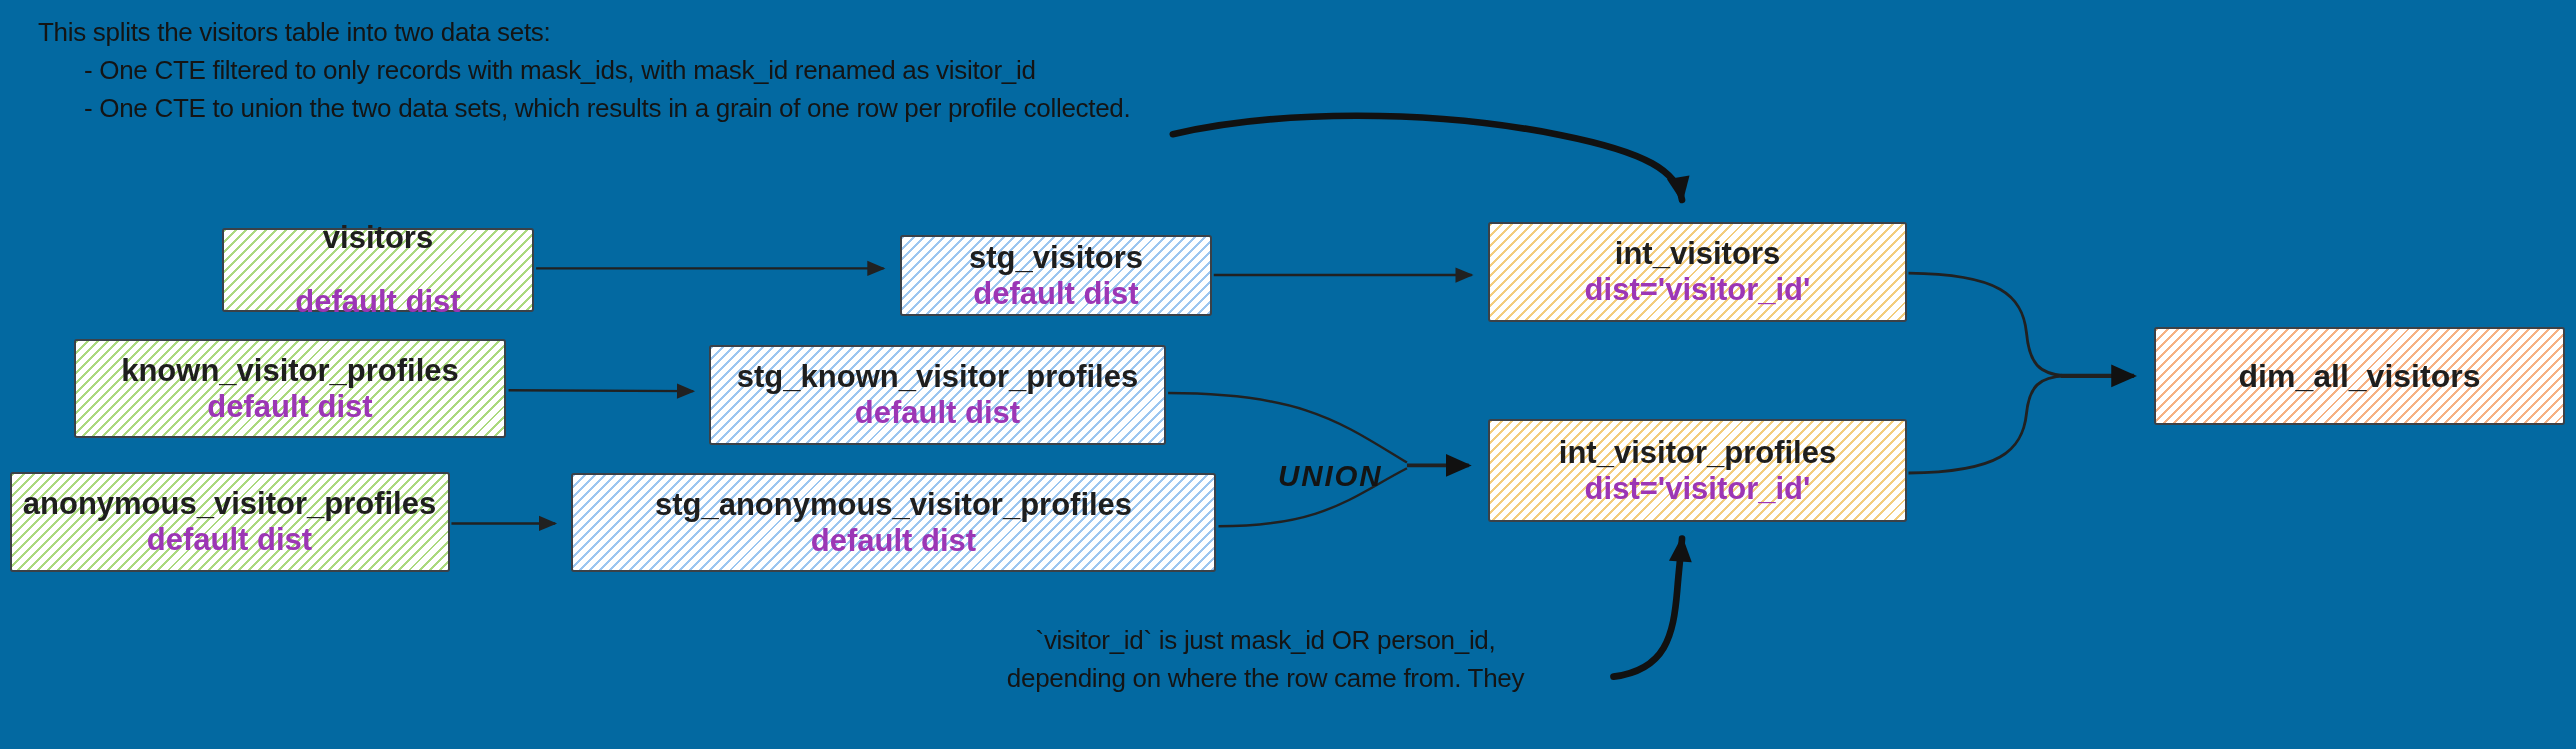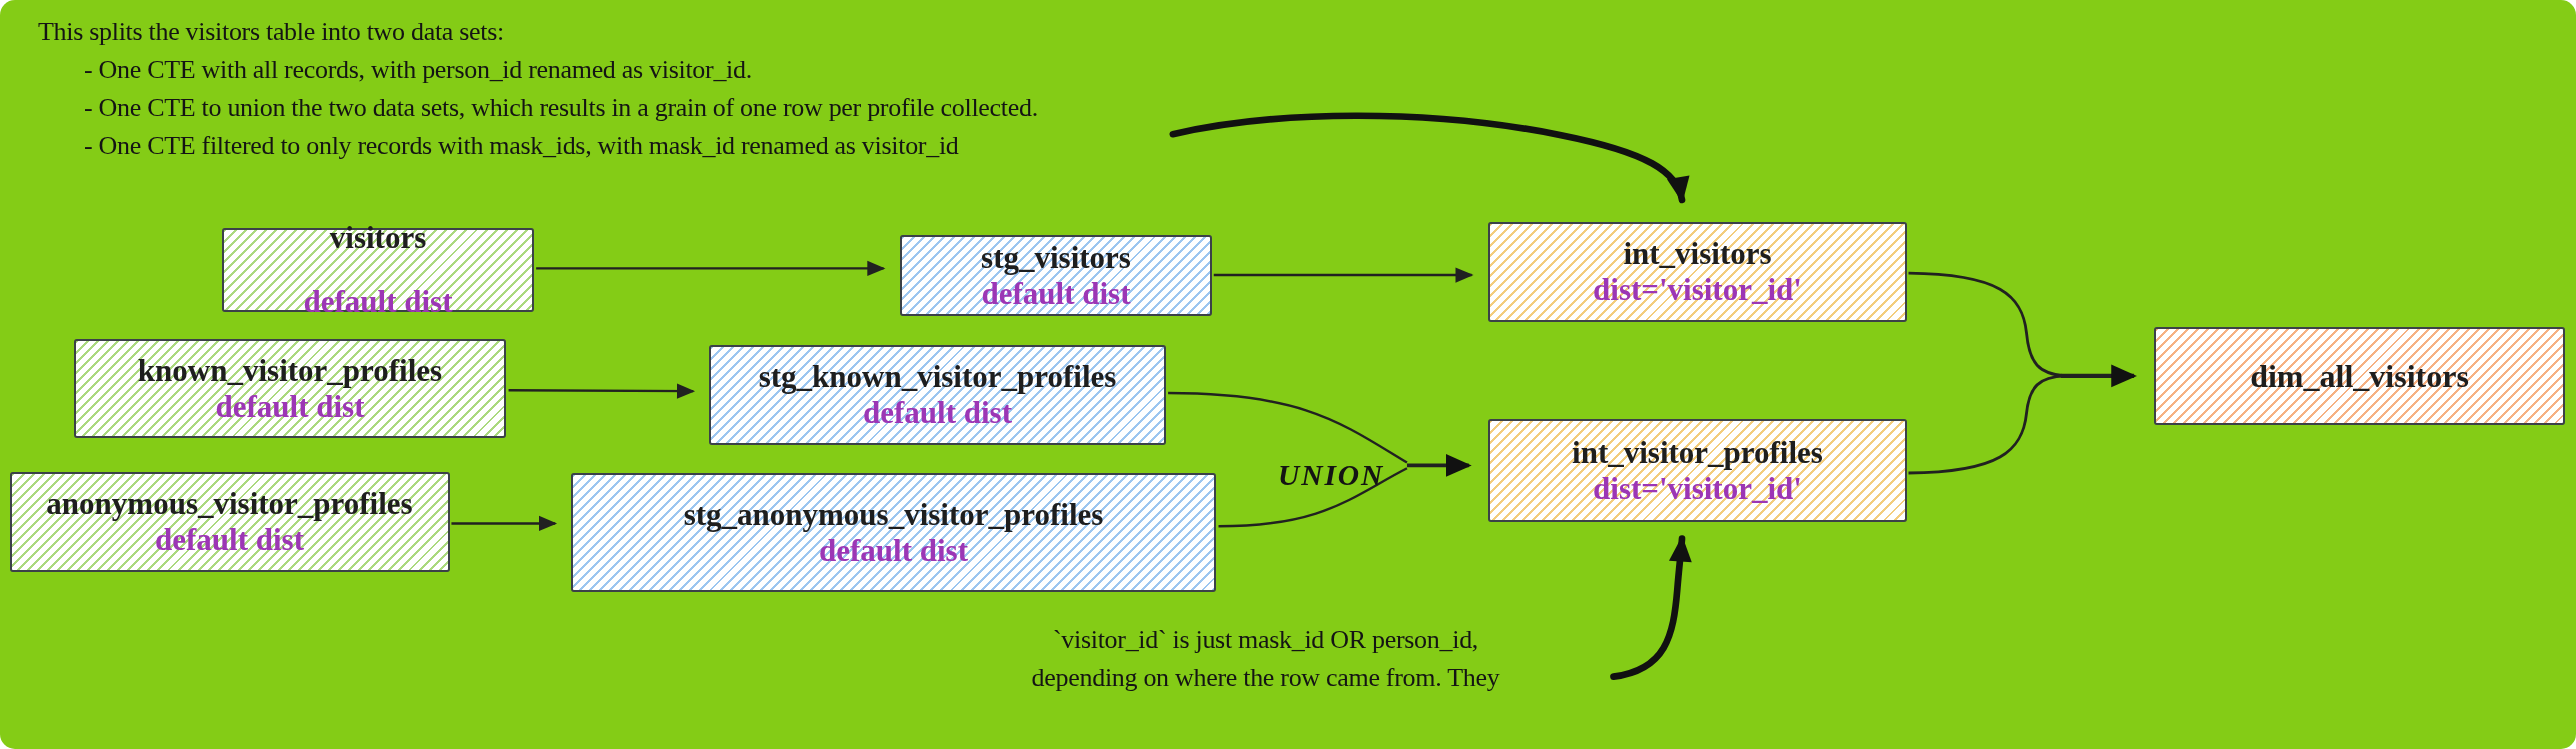--- a/index.html
+++ b/index.html
@@ -1,22 +1,21 @@
 <!DOCTYPE html>
 <html style="font-size:15.2px"><head>
 <meta charset="utf-8">
 <style>
   html,body{margin:0;padding:0;background:#ffffff;}
   .canvas{
     position:relative;
     width:2576px;height:749px;
-    background:#84cc16;
-    font-family:Liberation Serif, serif;
+    background:#0369a1;
+    font-family:Liberation Sans, sans-serif;
     overflow:hidden;
-    border-radius:15px;
   }
   svg.edges{position:absolute;left:0;top:0;width:2576px;height:749px;}
   .annotation{position:absolute;color:#141414;font-size:26px;font-weight:500;letter-spacing:-0.3px;}
   .annotation .ann-line{line-height:38px;white-space:nowrap;}
   .annotation.top .ann-line.bullet{padding-left:46px;}
   .annotation.bottom{text-align:center;line-height:43px;}
   .node{
     position:absolute;box-sizing:border-box;
     border:2.4px solid #3b4148;border-radius:2.9px;
     display:flex;flex-direction:column;align-items:center;justify-content:center;
@@ -58,23 +57,22 @@
     <path d="M 2005 287 C 2100 288, 2125 310, 2129 350 C 2132 382, 2142 393, 2170 395" stroke="#212121" stroke-width="3"></path>
     <path d="M 2005 497 C 2100 496, 2125 474, 2129 434 C 2132 406, 2142 396, 2170 395" stroke="#212121" stroke-width="3"></path>
     <path d="M 2165 395 L 2242 395" stroke="#212121" stroke-width="4.5" marker-end="url(#ah-big)"></path>
 
     <path d="M 1232 141 C 1340 116, 1500 114, 1640 142 C 1730 160, 1762 180, 1767 210" stroke="#111111" stroke-width="7" stroke-linecap="round" marker-end="url(#ah-big)"></path>
     <path d="M 1695 711 C 1750 704, 1758 668, 1762 620 C 1764 595, 1766 580, 1767 566" stroke="#111111" stroke-width="7" stroke-linecap="round" marker-end="url(#ah-big)"></path>
   </svg>
 
   <div class="annotation top" style="left:38px;top:13.3px;">
     <div class="ann-line">This splits the visitors table into two data sets:</div>
-    <div class="ann-line bullet">- One CTE with all records, with person_id renamed as visitor_id.</div>
+    <div class="ann-line bullet">- One CTE filtered to only records with mask_ids, with mask_id renamed as visitor_id</div>
     <div class="ann-line bullet">- One CTE to union the two data sets, which results in a grain of one row per profile collected.</div>
-    <div class="ann-line bullet">- One CTE filtered to only records with mask_ids, with mask_id renamed as visitor_id</div>
   </div>
 
   <div class="node" style="left: 222px; top: 228px; width: 312px; height: 84px; gap: 28px; --hatch: #abd97f;">
     <div class="node-title">visitors</div>
     <div class="node-subtitle">default dist</div>
   </div>
   <div class="node" style="left: 74px; top: 339px; width: 432px; height: 99px; --hatch: #abd97f;">
     <div class="node-title">known_visitor_profiles</div>
     <div class="node-subtitle">default dist</div>
   </div>
@@ -84,21 +82,21 @@
   </div>
 
   <div class="node" style="left: 900px; top: 235px; width: 312px; height: 81px; --hatch: #9cc6f0;">
     <div class="node-title">stg_visitors</div>
     <div class="node-subtitle">default dist</div>
   </div>
   <div class="node" style="left: 709px; top: 345px; width: 457px; height: 100px; --hatch: #9cc6f0;">
     <div class="node-title">stg_known_visitor_profiles</div>
     <div class="node-subtitle">default dist</div>
   </div>
-  <div class="node" style="left: 571px; top: 473px; width: 645px; height: 119px; --hatch: #9cc6f0;">
+  <div class="node" style="left: 571px; top: 473px; width: 645px; height: 99px; --hatch: #9cc6f0;">
     <div class="node-title">stg_anonymous_visitor_profiles</div>
     <div class="node-subtitle">default dist</div>
   </div>
 
   <div class="node" style="left: 1488px; top: 222px; width: 419px; height: 100px; --hatch: #f3cd7d;">
     <div class="node-title">int_visitors</div>
     <div class="node-subtitle">dist='visitor_id'</div>
   </div>
   <div class="node" style="left: 1488px; top: 419px; width: 419px; height: 103px; --hatch: #f3cd7d;">
     <div class="node-title">int_visitor_profiles</div>

